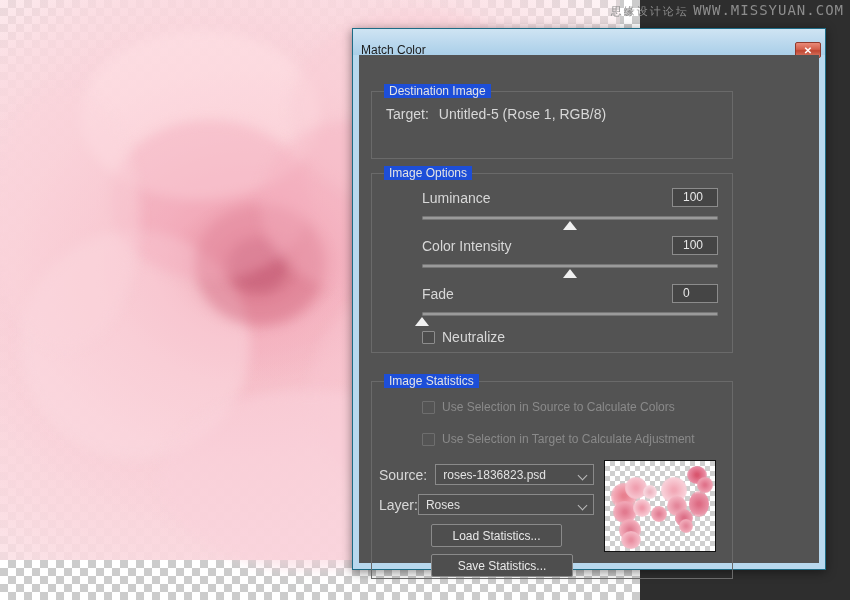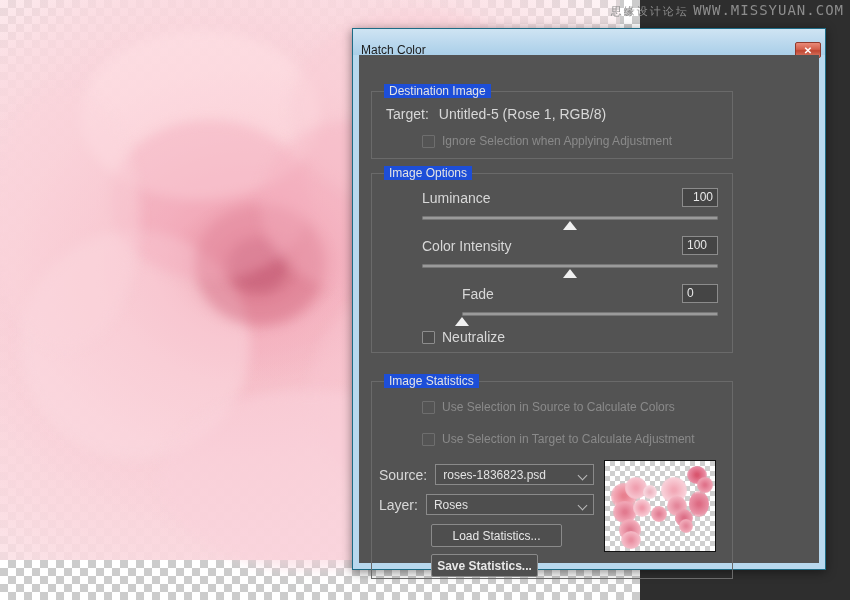--- a/index.html
+++ b/index.html
@@ -151,26 +151,26 @@
     left: 3.5px; top: 0.5px;
     width: 4px; height: 8px;
     border: solid #2c2c2c;
     border-width: 0 2px 2px 0;
     transform: rotate(42deg);
   }
   .cb-row { display: flex; align-items: center; gap: 7px; }
 
   
   .numfield {
-    width: 36px; height: 19px;
+    width: 46px; height: 19px;
     background: #454545;
     border: 1px solid #8c8c8c;
     color: #e8e8e8;
     font-size: 12px;
-    padding: 0 4px;
+    padding: 0 10px;
     line-height: 17px;
     font-family: "Liberation Sans", sans-serif;
   }
 
   
   .slider {
     position: relative;
     height: 16px;
   }
   .slider-track {
@@ -310,31 +310,27 @@
     <div id="dialog-body">
 
       <div class="group" style="left:12px; top:36px; width:362px; height:68px;">
         <span class="group-title">Destination Image</span>
 
         <div style="position:absolute; left:14px; top:14px; display:flex; align-items:center; gap:10px;">
           <span class="lbl">Target:</span>
           <span class="lbl">Untitled-5 (Rose 1, RGB/8)</span>
         </div>
 
-        <div class="cb-row" style="position:absolute; left:50px; top:42px;">
-          <span class="cb dim"></span>
-          <span class="lbl-dim">Ignore Selection when Applying Adjustment</span>
-        </div>
       </div>
 
       <div class="group" style="left:12px; top:118px; width:362px; height:180px;">
         <span class="group-title">Image Options</span>
 
         <div style="position:absolute; left:50px; top:14px; right:14px;">
-          <div style="display:flex; align-items:center;text-align:right;">
+          <div style="display:flex; align-items:center;">
             <span class="lbl">Luminance</span>
             <span style="flex:1"></span>
             <span class="numfield">100</span>
           </div>
           <div class="slider" style="margin-top:7px;">
             <div class="slider-track"></div>
             <div class="slider-thumb" style="left:50%;"></div>
           </div>
         </div>
 
@@ -343,21 +339,21 @@
             <span class="lbl">Color Intensity</span>
             <span style="flex:1"></span>
             <span class="numfield">100</span>
           </div>
           <div class="slider" style="margin-top:7px;">
             <div class="slider-track"></div>
             <div class="slider-thumb" style="left:50%;"></div>
           </div>
         </div>
 
-        <div style="position:absolute; left:50px; top:110px; right:14px;margin-left:40px;">
+        <div style="position:absolute; left:50px; top:110px; right:14px;">
           <div style="display:flex; align-items:center;">
             <span class="lbl">Fade</span>
             <span style="flex:1"></span>
             <span class="numfield">0</span>
           </div>
           <div class="slider" style="margin-top:7px;">
             <div class="slider-track"></div>
             <div class="slider-thumb" style="left:0%;"></div>
           </div>
         </div>
@@ -382,31 +378,31 @@
         </div>
 
         <div style="position:absolute; left:7px; top:82px; width:215px; display:flex; align-items:center; gap:8px;">
           <span class="lbl">Source:</span>
           <div class="dropdown" style="flex:1;">
             <span class="dd-val">roses-1836823.psd</span>
             <span class="dd-arrow"></span>
           </div>
         </div>
 
-        <div style="position:absolute; left:7px; top:112px; width:215px; display:flex; align-items:center; gap:8px;">
+        <div style="position:absolute; left:7px; top:112px; width:215px; display:flex; align-items:center; gap:0;">
           <span class="lbl">Layer:</span>
           <div class="dropdown" style="flex:1;">
             <span class="dd-val">Roses</span>
             <span class="dd-arrow"></span>
           </div>
         </div>
 
         <div class="btn" style="position:absolute; left:59px; top:142px; width:131px;">Load Statistics...</div>
 
-        <div class="btn" style="position:absolute; left:59px; top:172px; width:107px;font-weight:bold;">Save Statistics...</div>
+        <div class="btn" style="position:absolute; left:59px; top:172px; width:142px;">Save Statistics...</div>
 
         <div id="src-thumb" style="left:232px; top:78px;">
           <div class="thumb-checker"></div>
           <div class="rose-dot" style="left:6px;top:22px;width:26px;height:26px;background:radial-gradient(circle,#e8808f 10%,#f3a9b6 55%,rgba(248,200,210,0.2) 90%);"></div>
           <div class="rose-dot" style="left:20px;top:16px;width:22px;height:22px;background:radial-gradient(circle,#f0a0b0 10%,#f6c2cd 60%,rgba(250,215,222,0.2) 92%);"></div>
           <div class="rose-dot" style="left:8px;top:40px;width:24px;height:22px;background:radial-gradient(circle,#e27b90 10%,#f0a4b4 58%,rgba(246,200,210,0.2) 92%);"></div>
           <div class="rose-dot" style="left:28px;top:38px;width:18px;height:18px;background:radial-gradient(circle,#ef9aab 10%,#f7c6d0 60%,rgba(250,216,224,0.2) 92%);"></div>
           <div class="rose-dot" style="left:14px;top:58px;width:22px;height:22px;background:radial-gradient(circle,#e07d92 10%,#f1a8b7 58%,rgba(247,203,213,0.2) 92%);"></div>
           <div class="rose-dot" style="left:16px;top:70px;width:20px;height:18px;background:radial-gradient(circle,#e98fa1 10%,#f4b7c4 60%,rgba(249,210,218,0.2) 92%);"></div>
           <div class="rose-dot" style="left:46px;top:45px;width:16px;height:16px;background:radial-gradient(circle,#e07f94 10%,#f0a7b6 60%,rgba(247,205,214,0.2) 92%);"></div>

